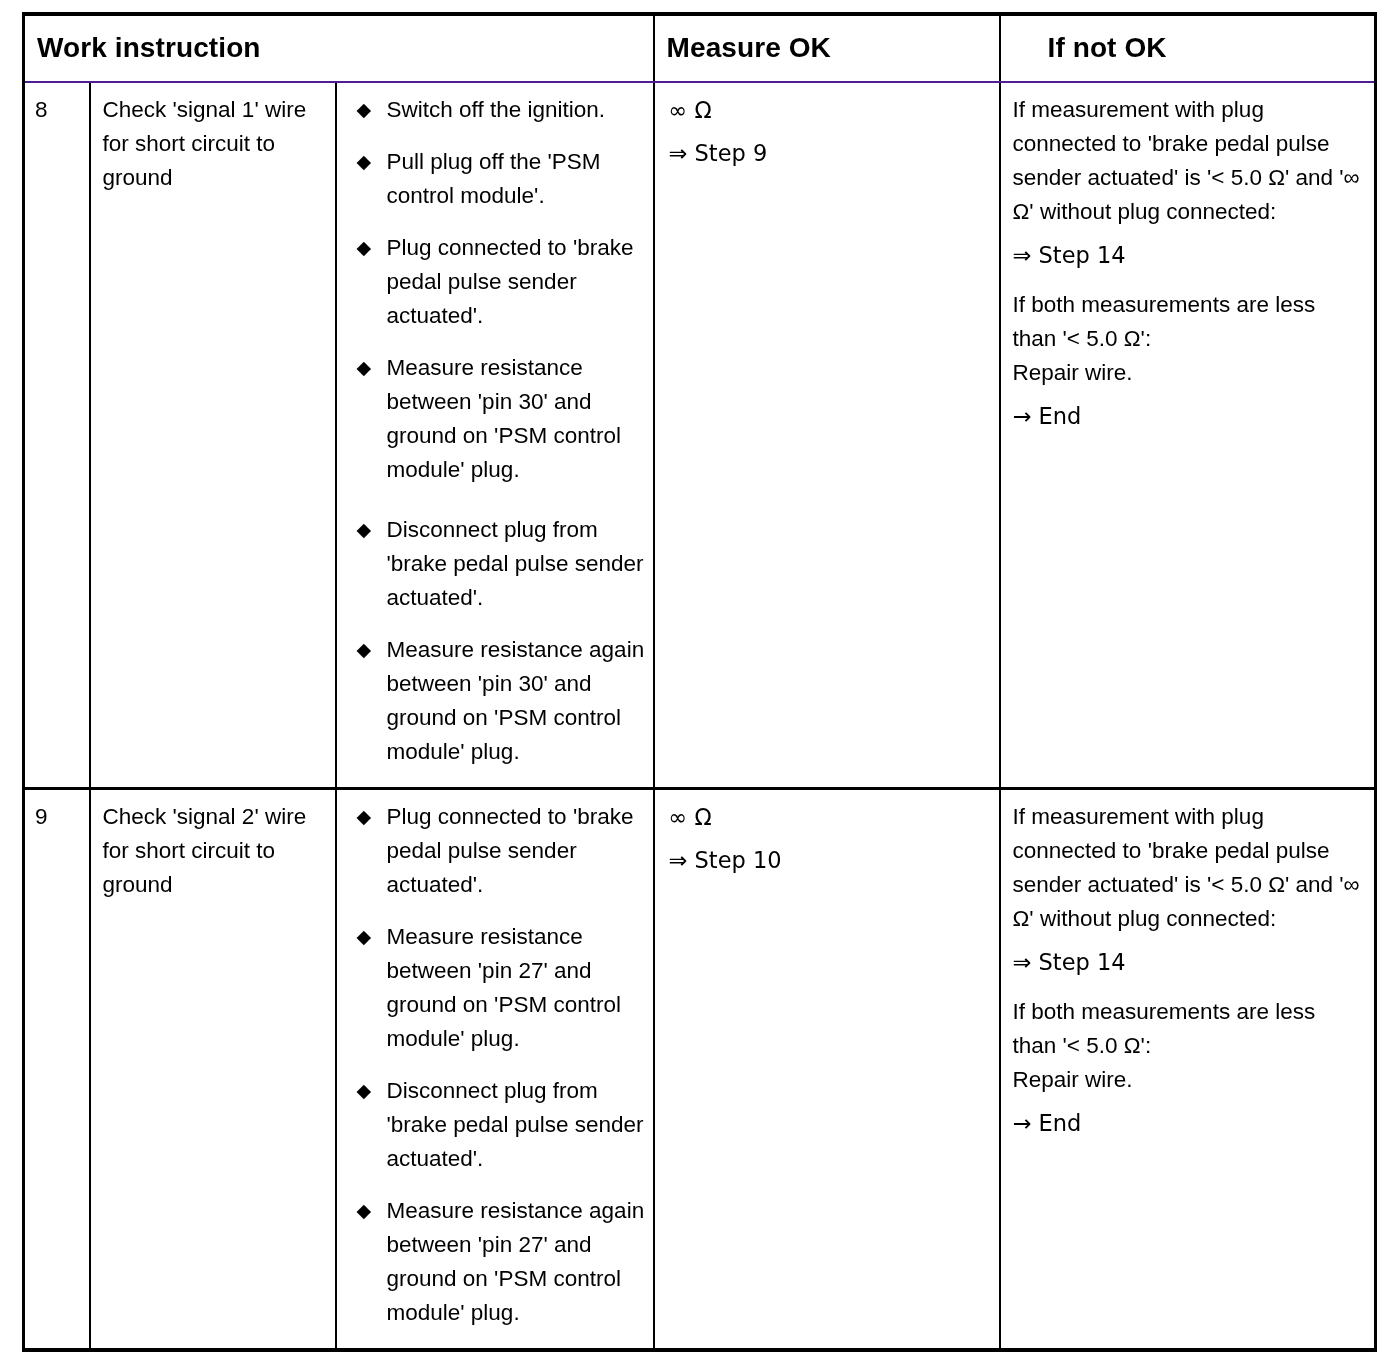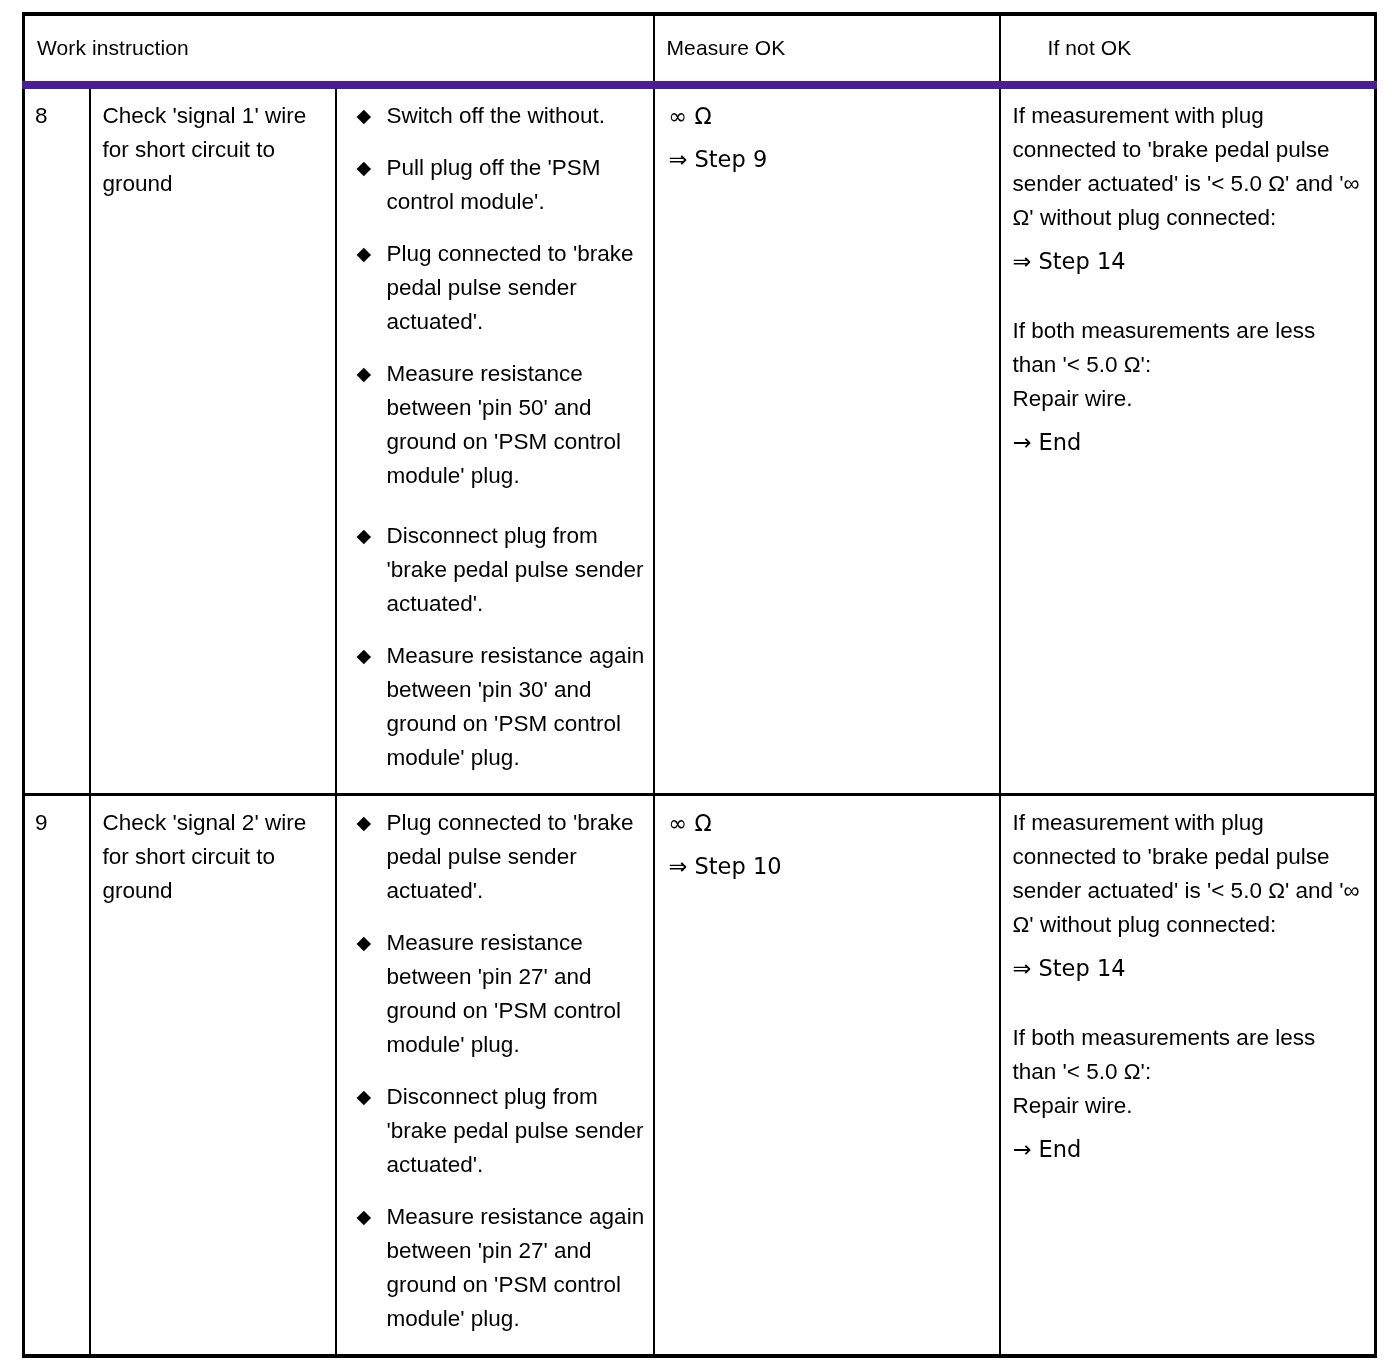--- a/index.html
+++ b/index.html
@@ -34,24 +34,24 @@
   }
 
   
   col.c-num    { width: 66px;  }
   col.c-title  { width: 246px; }
   col.c-steps  { width: 318px; }
   col.c-ok     { width: 346px; }
   col.c-notok  { width: 376px; }
 
   thead th {
-    border-bottom: 8px solid #4c1d95;
+    border-bottom: 2px solid #4c1d95;
     border-right: 2px solid #000;
-    font-size: 21px;
-    font-weight: normal;
+    font-size: 28px;
+    font-weight: bold;
     text-align: left;
     vertical-align: middle;
     padding: 12px 10px 13px 12px;
     height: 40px;
     letter-spacing: 0.1px;
   }
   thead th:last-child { border-right: none; padding-left: 47px; }
 
   tbody td {
     border-right: 2px solid #000;
@@ -92,21 +92,21 @@
     left: 12px;
     top: 0px;
     font-size: 19px;
     line-height: 34px;
   }
   ul.step-list li.gap-before { margin-top: 26px; }
 
   .ok-line { display: block; white-space: nowrap; }
 
   .para { display: block; max-width: 352px; }
-  .para.spaced { margin-top: 36px; }
+  .para.spaced { margin-top: 16px; }
 
   .sym { font-family: "DejaVu Sans", sans-serif; }
   .arrow { font-family: "DejaVu Sans", sans-serif; margin-top: 9px; }
 </style>
 </head>
 <body>
 
 <div class="page">
 
   <table class="wi-table">
@@ -132,33 +132,33 @@
         <td class="num-cell">8</td>
 
         <td class="title-cell">
           <span class="title-text">Check 'signal 1' wire for short circuit to ground</span>
         </td>
 
         <td class="steps-cell">
           <ul class="step-list">
             <li>
               <span class="bullet">◆</span>
-              <span>Switch off the without.</span>
+              <span>Switch off the ignition.</span>
             </li>
             <li>
               <span class="bullet">◆</span>
               <span>Pull plug off the 'PSM control module'.</span>
             </li>
             <li>
               <span class="bullet">◆</span>
               <span>Plug connected to 'brake pedal pulse sender actuated'.</span>
             </li>
             <li>
               <span class="bullet">◆</span>
-              <span>Measure resistance between 'pin 50' and ground on 'PSM control module' plug.</span>
+              <span>Measure resistance between 'pin 30' and ground on 'PSM control module' plug.</span>
             </li>
             <li class="gap-before">
               <span class="bullet">◆</span>
               <span>Disconnect plug from 'brake pedal pulse sender actuated'.</span>
             </li>
             <li>
               <span class="bullet">◆</span>
               <span>Measure resistance again between 'pin 30' and ground on 'PSM control module' plug.</span>
             </li>
           </ul>

